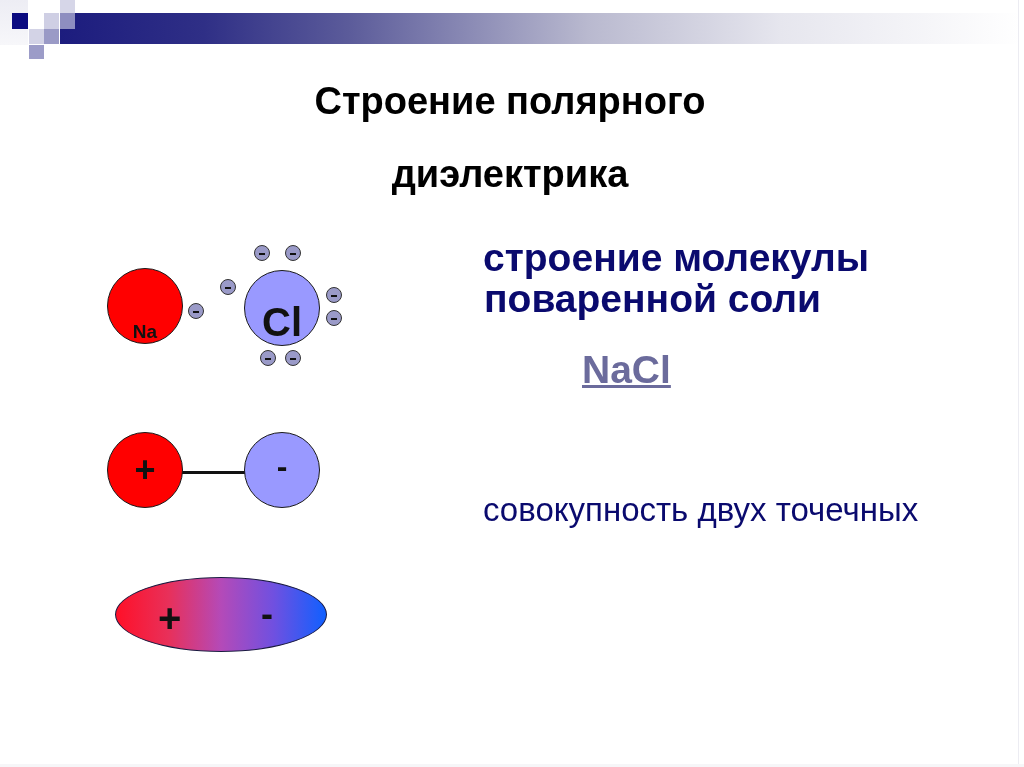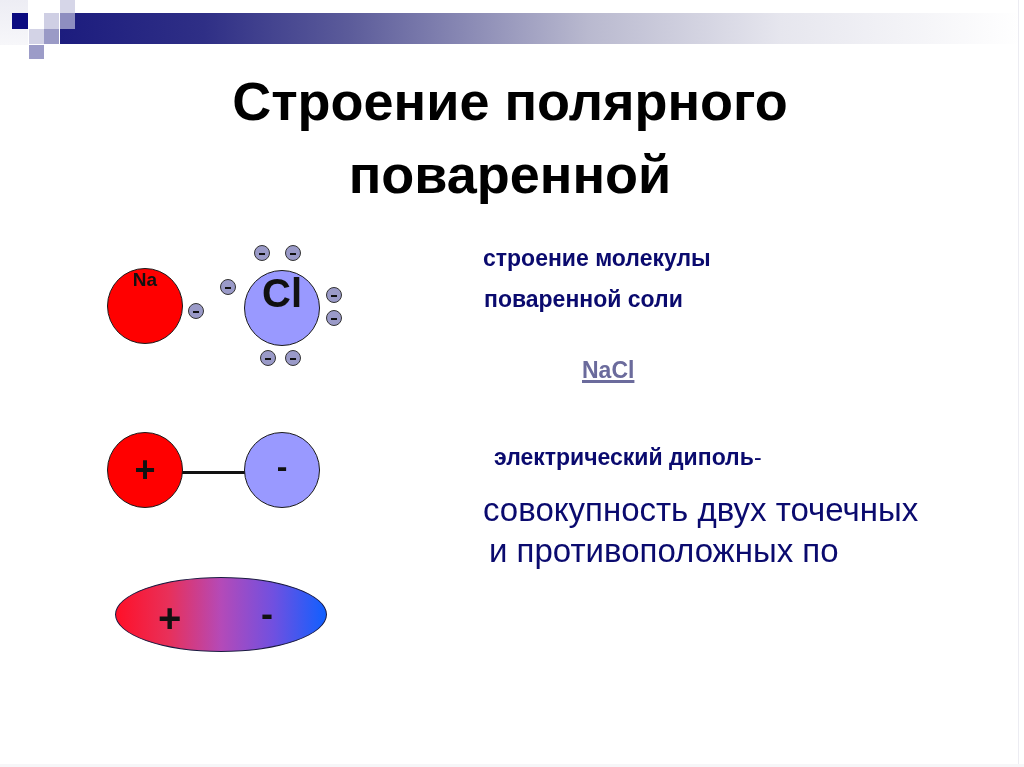--- a/index.html
+++ b/index.html
@@ -14,27 +14,27 @@
 
     
     .deco-bar {
       position: absolute; left: 60px; top: 13px; width: 960px; height: 31px;
       background: linear-gradient(to right, #1c1c7e 0%, #2f2f86 15%, #5b5b9a 30%, #b9b9cf 55%, #e6e6ee 75%, #ffffff 100%);
     }
     .sq { position: absolute; }
 
     .title {
       position: absolute; left: 130px; top: 65px; width: 760px;
-      text-align: center; font-weight: bold; font-size: 54px; line-height: 73px; color: #000;
+      text-align: center; font-weight: bold; font-size: 38px; line-height: 73px; color: #000;
     }
 
     
     .atom {
       position: absolute; border-radius: 50%; border: 1.5px solid #1a1a1a; box-sizing: border-box;
-      display: flex; align-items: flex-start; justify-content: center; font-weight: bold; color: #111;
+      display: flex; align-items: flex-end; justify-content: center; font-weight: bold; color: #111;
     }
     .na { left: 107px; top: 268px; width: 76px; height: 76px; background: #ff0000; font-size: 19px; }
     .cl { left: 244px; top: 270px; width: 76px; height: 76px; background: #9999ff; font-size: 40px; }
 
     .electron {
       position: absolute; width: 16px; height: 16px; border-radius: 50%;
       background: #9a9ac8; border: 1.5px solid #333; box-sizing: border-box;
     }
     .electron::after {
       content: ""; position: absolute; left: 4px; top: 7px; width: 6px; height: 2px; background: #111;
@@ -51,21 +51,21 @@
 
     .ellipse {
       position: absolute; left: 115px; top: 577px; width: 212px; height: 75px; border-radius: 50%;
       border: 1.5px solid #1a1a40; box-sizing: border-box;
       background: linear-gradient(to right, #ff1028 0%, #e8305a 25%, #b44ab8 50%, #7050e0 75%, #1060ff 100%);
     }
     .ell-plus { position: absolute; left: 158px; top: 598px; font-size: 40px; font-weight: bold; color: #111; line-height: 40px; }
     .ell-minus { position: absolute; left: 261px; top: 596px; font-size: 36px; font-weight: bold; color: #111; line-height: 36px; }
 
     
-    .txt { position: absolute; color: #0a0a6e; font-size: 23px; line-height: 40px; }
+    .txt { position: absolute; color: #0a0a6e; font-size: 39px; line-height: 40px; }
     .t-bold { font-weight: bold; }
     .t1 { left: 483px; top: 238px; }
     .t2 { left: 484px; top: 279px; }
     .nacl { left: 582px; top: 334px; color: #6b6b9c; text-decoration: underline; font-weight: bold; text-decoration-thickness: 3px; margin-top: 16px; }
     .t3 { left: 494px; top: 437px; }
     .t3 .dash { font-weight: normal; }
     .def { position: absolute; left: 483px; top: 490px; color: #0a0a6e; font-size: 33px; line-height: 40.5px; width: 540px; }
     .def span { display: block; }
     .def .l2, .def .l3, .def .l4 { padding-left: 6px; }
   </style>
@@ -81,21 +81,21 @@
     <div class="sq" style="left:29px;top:29px;width:15px;height:15px;background:#d3d3e6;"></div>
     <div class="sq" style="left:29px;top:45px;width:15px;height:14px;background:#9c9cc8;"></div>
     <div class="sq" style="left:44px;top:13px;width:15px;height:16px;background:#cfcfe4;"></div>
     <div class="sq" style="left:44px;top:29px;width:15px;height:15px;background:#9a9ac6;"></div>
     <div class="sq" style="left:60px;top:0px;width:15px;height:13px;background:#d6d6e8;"></div>
     <div class="sq" style="left:60px;top:13px;width:15px;height:16px;background:#8e8ec0;"></div>
   </div>
 
   <div class="title">
     <div>Строение полярного</div>
-    <div>поваренной</div>
+    <div>диэлектрика</div>
   </div>
 
   <div>
     <div class="atom na">
       <span>Na</span>
     </div>
     <div class="atom cl">
       <span>Cl</span>
     </div>
     <div class="electron" style="left:188px;top:303px;"></div>
@@ -121,24 +121,20 @@
   <div>
     <div class="ellipse"></div>
     <div class="ell-plus">+</div>
     <div class="ell-minus">-</div>
   </div>
 
   <div class="txt t-bold t1">строение молекулы</div>
   <div class="txt t-bold t2">поваренной соли</div>
   <div class="txt nacl">NaCl</div>
 
-  <div class="txt t-bold t3">
-    <span>электрический диполь</span><span class="dash">-</span>
-  </div>
 
   <div class="def">
     <span class="l1">совокупность двух точечных</span>
-    <span class="l3">и противоположных по</span>
   </div>
 
   <div class="right-edge"></div>
   <div class="bottom-edge"></div>
 </div>
 
 </body></html>

